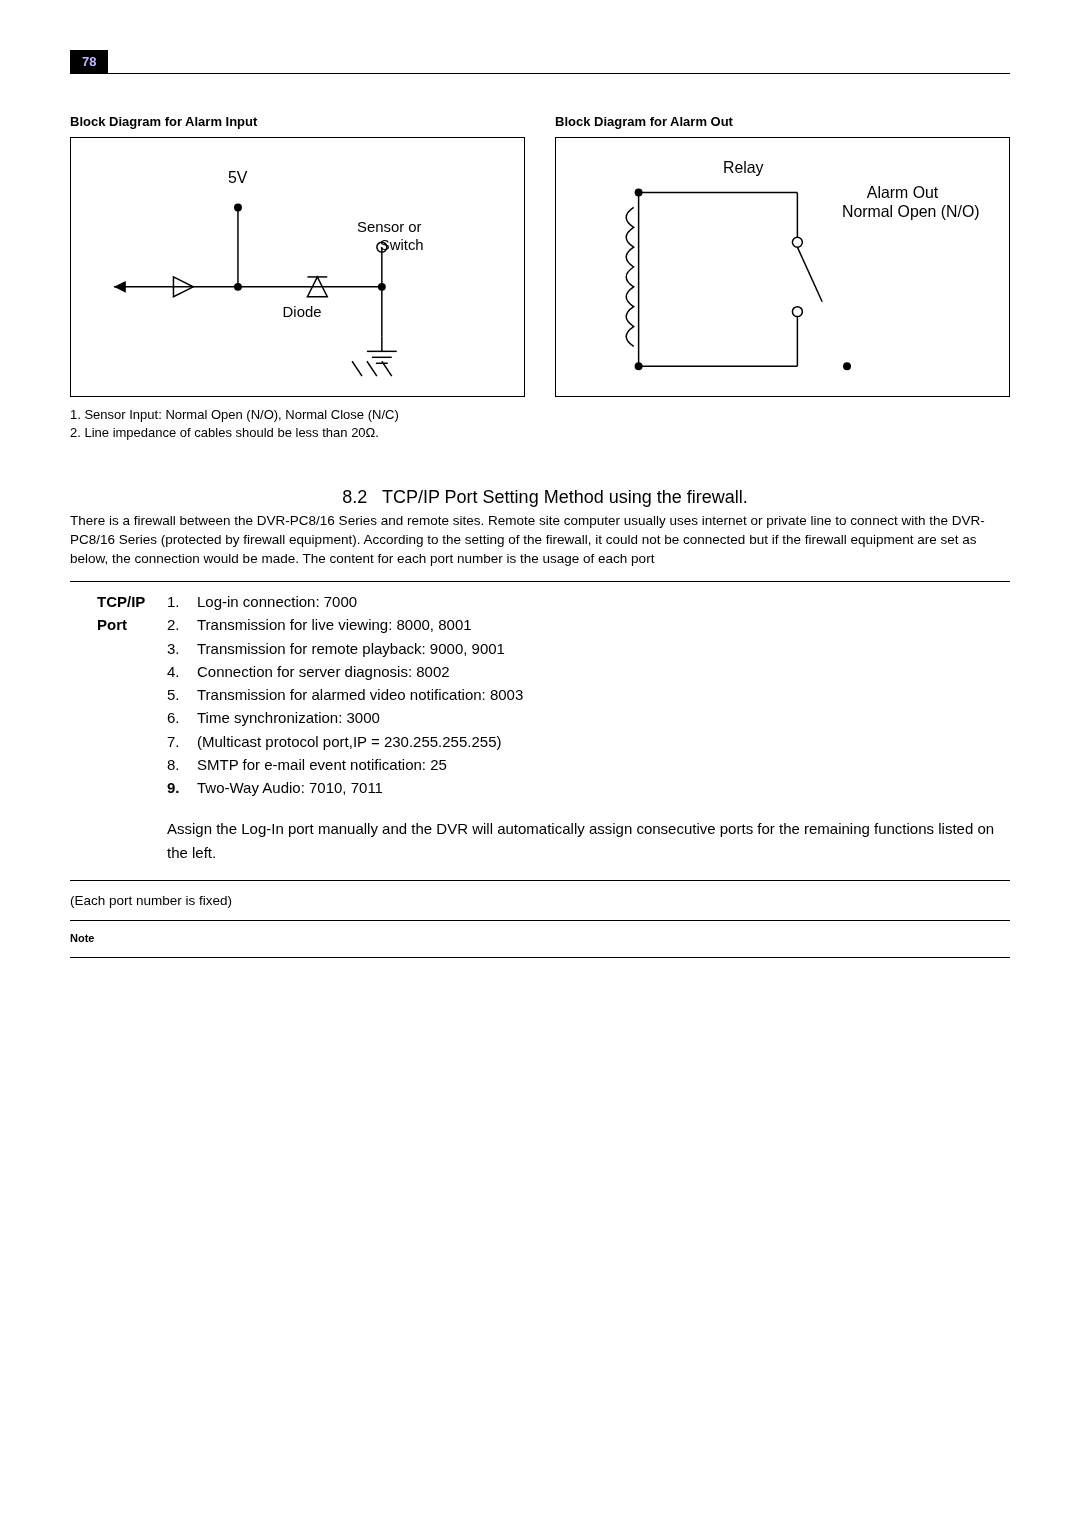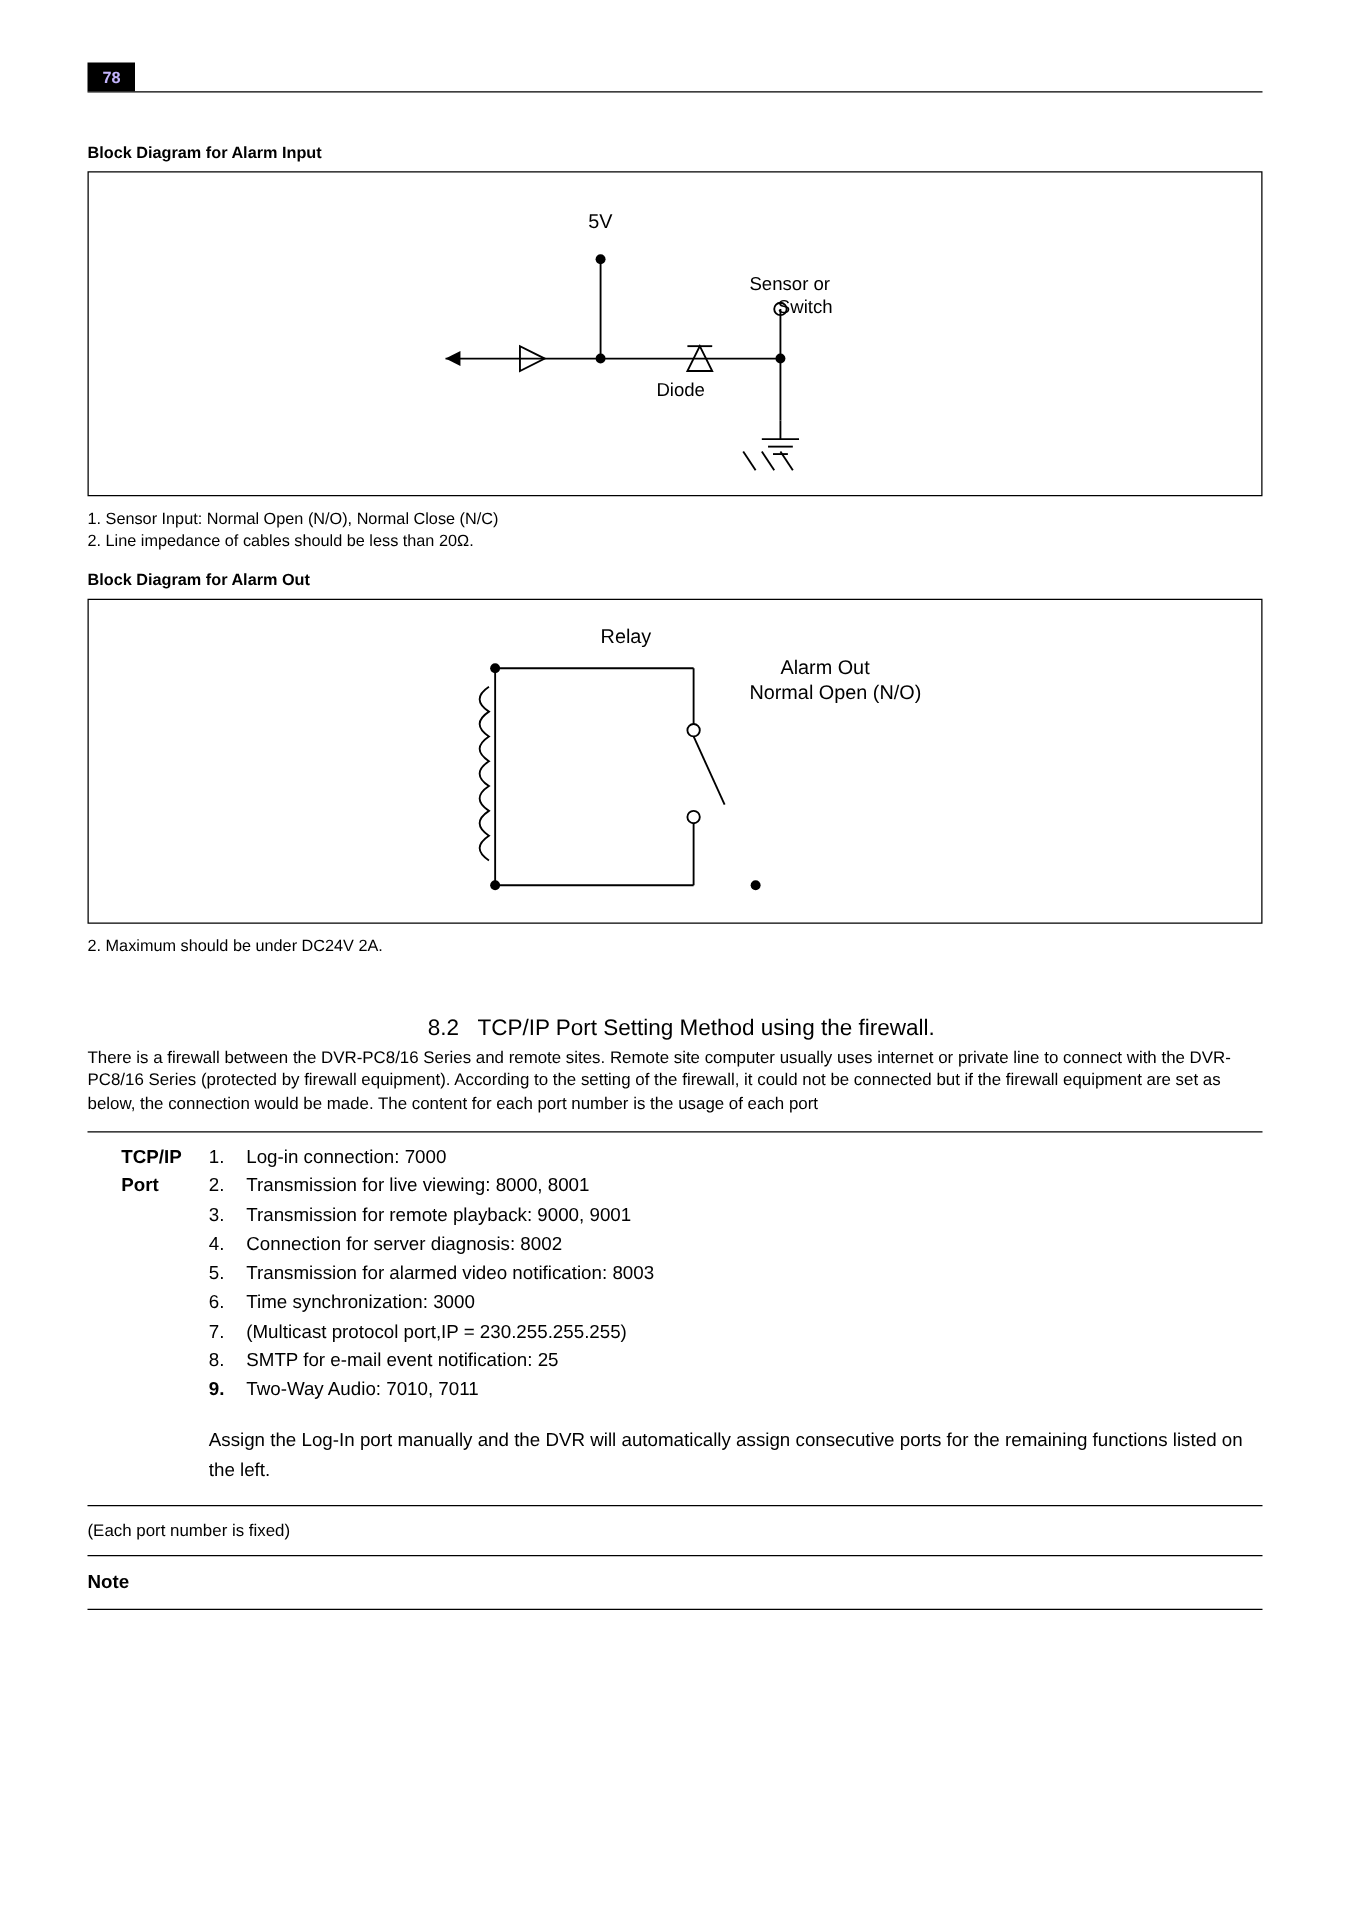--- a/index.html
+++ b/index.html
@@ -20,23 +20,22 @@
     font-weight: bold;
     font-size: 13px;
   }
   .header-rule {
     border: none;
     border-top: 1px solid #000;
     margin: 0 0 40px 0;
   }
   .columns {
     display: flex;
-    gap: 14px;
+    gap: 30px;
     margin-bottom: 30px;
-    flex-direction: column;
   }
   .col {
     flex: 1;
   }
   .block-title {
     font-weight: bold;
     font-size: 13px;
     margin-bottom: 8px;
   }
   .diagram {
@@ -87,21 +86,21 @@
     display: flex;
   }
   .port-item .n {
     width: 30px;
   }
   .port-assign {
     margin-top: 18px;
   }
   .note-row {
     display: flex;
-    font-size: 15px;
+    font-size: 11px;
     line-height: 1.45;
     padding: 4px 0;
   }
   .note-label {
     width: 55px;
     font-weight: bold;
   }
   .note-text {
     flex: 1;
   }
@@ -165,21 +164,20 @@
       <line x1="70" y1="55" x2="230" y2="55" stroke="#000" stroke-width="1.5"></line>
       <line x1="230" y1="55" x2="230" y2="100" stroke="#000" stroke-width="1.5"></line>
       <circle cx="230" cy="105" r="5" fill="none" stroke="#000" stroke-width="1.5"></circle>
       <line x1="230" y1="110" x2="255" y2="165" stroke="#000" stroke-width="1.5"></line>
       <circle cx="230" cy="175" r="5" fill="none" stroke="#000" stroke-width="1.5"></circle>
       <line x1="230" y1="180" x2="230" y2="230" stroke="#000" stroke-width="1.5"></line>
       <line x1="70" y1="230" x2="230" y2="230" stroke="#000" stroke-width="1.5"></line>
       <circle cx="280" cy="230" r="4" fill="#000"></circle>
       <circle cx="280" cy="55" r="0"></circle>
     </svg>
-    <div class="caption-line">2. Maximum should be under DC24V 2A.</div>
   </div>
 
 </div>
 
 <div class="section-title">
   <span class="section-num">8.2</span>
   <span>TCP/IP Port Setting Method using the firewall.</span>
 </div>
 
 <div class="body-text">There is a firewall between the DVR-PC8/16 Series and remote sites. Remote site computer usually uses internet or private line to connect with the DVR-PC8/16 Series (protected by firewall equipment). According to the setting of the firewall, it could not be connected but if the firewall equipment are set as below, the connection would be made. The content for each port number is the usage of each port</div>

